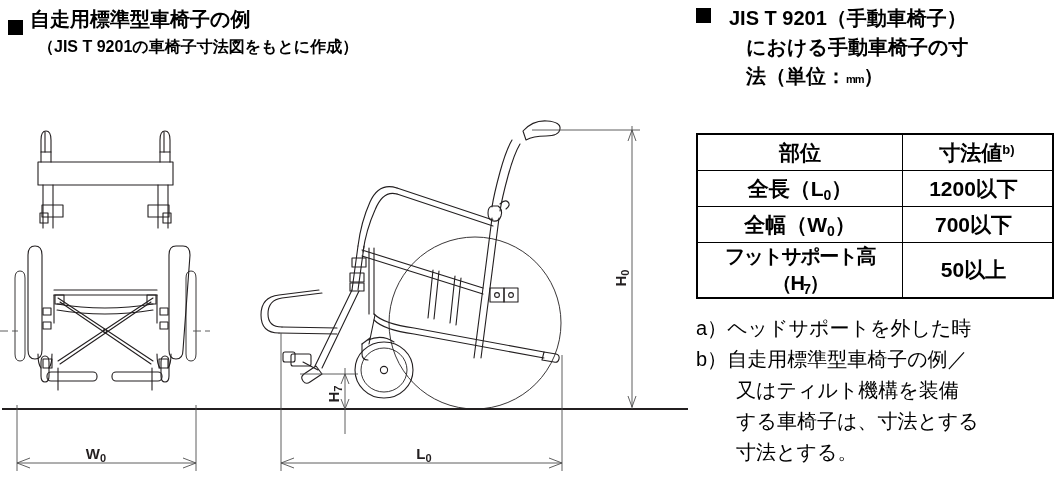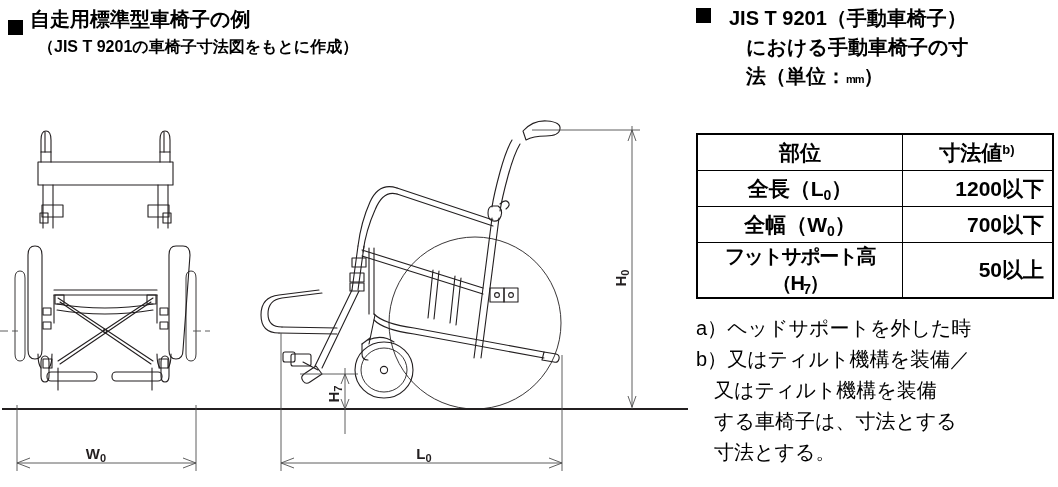--- a/index.html
+++ b/index.html
@@ -44,34 +44,34 @@
   
   #dim-table{
     left:4px;top:133px;width:354px;border-collapse:collapse;
     border:2px solid #000;table-layout:fixed;
   }
   #dim-table td,#dim-table th{
     border:1px solid #000;padding:0;height:35px;font-weight:bold;
     font-size:21px;text-align:center;vertical-align:middle;
   }
   #dim-table .colA{width:204px;}
-  #dim-table .colB{width:148px;text-align:right;padding-right:8px;}
+  #dim-table .colB{width:148px;text-align:center;padding-right:8px;}
   #dim-table tr:first-child td{border-top:none;}
   .sub{font-size:14px;vertical-align:-4px;}
   .sup{font-size:13px;vertical-align:6px;}
   .supa{font-size:14px;vertical-align:6px;margin-left:6px;}
 
   
   #notes{left:4px;top:313px;width:360px;}
   .note{
     font-size:20px;line-height:31px;white-space:nowrap;display:flex;
   }
   .note .marker{flex:0 0 auto;}
   .note .body{flex:1 1 auto;}
-  .note.ind{margin-left:18px;}
+  .note.ind{margin-left:40px;}
 
   
   svg.dwg{display:block;}
   .ln{fill:none;stroke:#231f20;stroke-width:1.1;stroke-linecap:round;stroke-linejoin:round;}
   .ln-t{fill:none;stroke:#231f20;stroke-width:0.9;}
   .dim{fill:none;stroke:#4d4d4d;stroke-width:0.9;}
   .ground{fill:none;stroke:#231f20;stroke-width:2.2;}
   .dimtxt{font-family:"Liberation Sans",sans-serif;font-size:15px;font-weight:bold;fill:#231f20;}
   .dimsub{font-size:11px;}
 </style>
@@ -284,21 +284,21 @@
       <span class="rbullet"></span><span>JIS T 9201（手動車椅子）</span>
     </div>
     <div class="rl">における手動車椅子の寸</div>
     <div class="rl"><span>法（単位：</span><span class="unit-mm">mm</span><span>）</span></div>
   </div>
 
   <table class="abs" id="dim-table">
     <tbody>
       <tr>
         <td class="colA">部位</td>
-        <td class="colB" style="text-align:center;padding-right:1px;"><span>寸法値</span><span class="sup">b)</span></td>
+        <td class="colB" style="padding-right:1px;"><span>寸法値</span><span class="sup">b)</span></td>
       </tr>
 
       <tr>
         <td class="colA"><span>全長（L</span><span class="sub">0</span><span>）</span></td>
         <td class="colB">1200以下</td>
       </tr>
 
       <tr>
         <td class="colA"><span>全幅（W</span><span class="sub">0</span><span>）</span></td>
         <td class="colB">700以下</td>
@@ -312,21 +312,21 @@
     </tbody>
   </table>
 
   <div class="abs" id="notes">
     <div class="note">
       <span class="marker">a）</span>
       <span class="body">ヘッドサポートを外した時</span>
     </div>
     <div class="note">
       <span class="marker">b）</span>
-      <span class="body">又はティルト機構を装備／</span>
+      <span class="body">自走用標準型車椅子の例／</span>
     </div>
     <div class="note ind">
       <span class="body">又はティルト機構を装備</span>
     </div>
     <div class="note ind">
       <span class="body">する車椅子は、寸法とする</span>
     </div>
     <div class="note ind">
       <span class="body">寸法とする。</span>
     </div>

